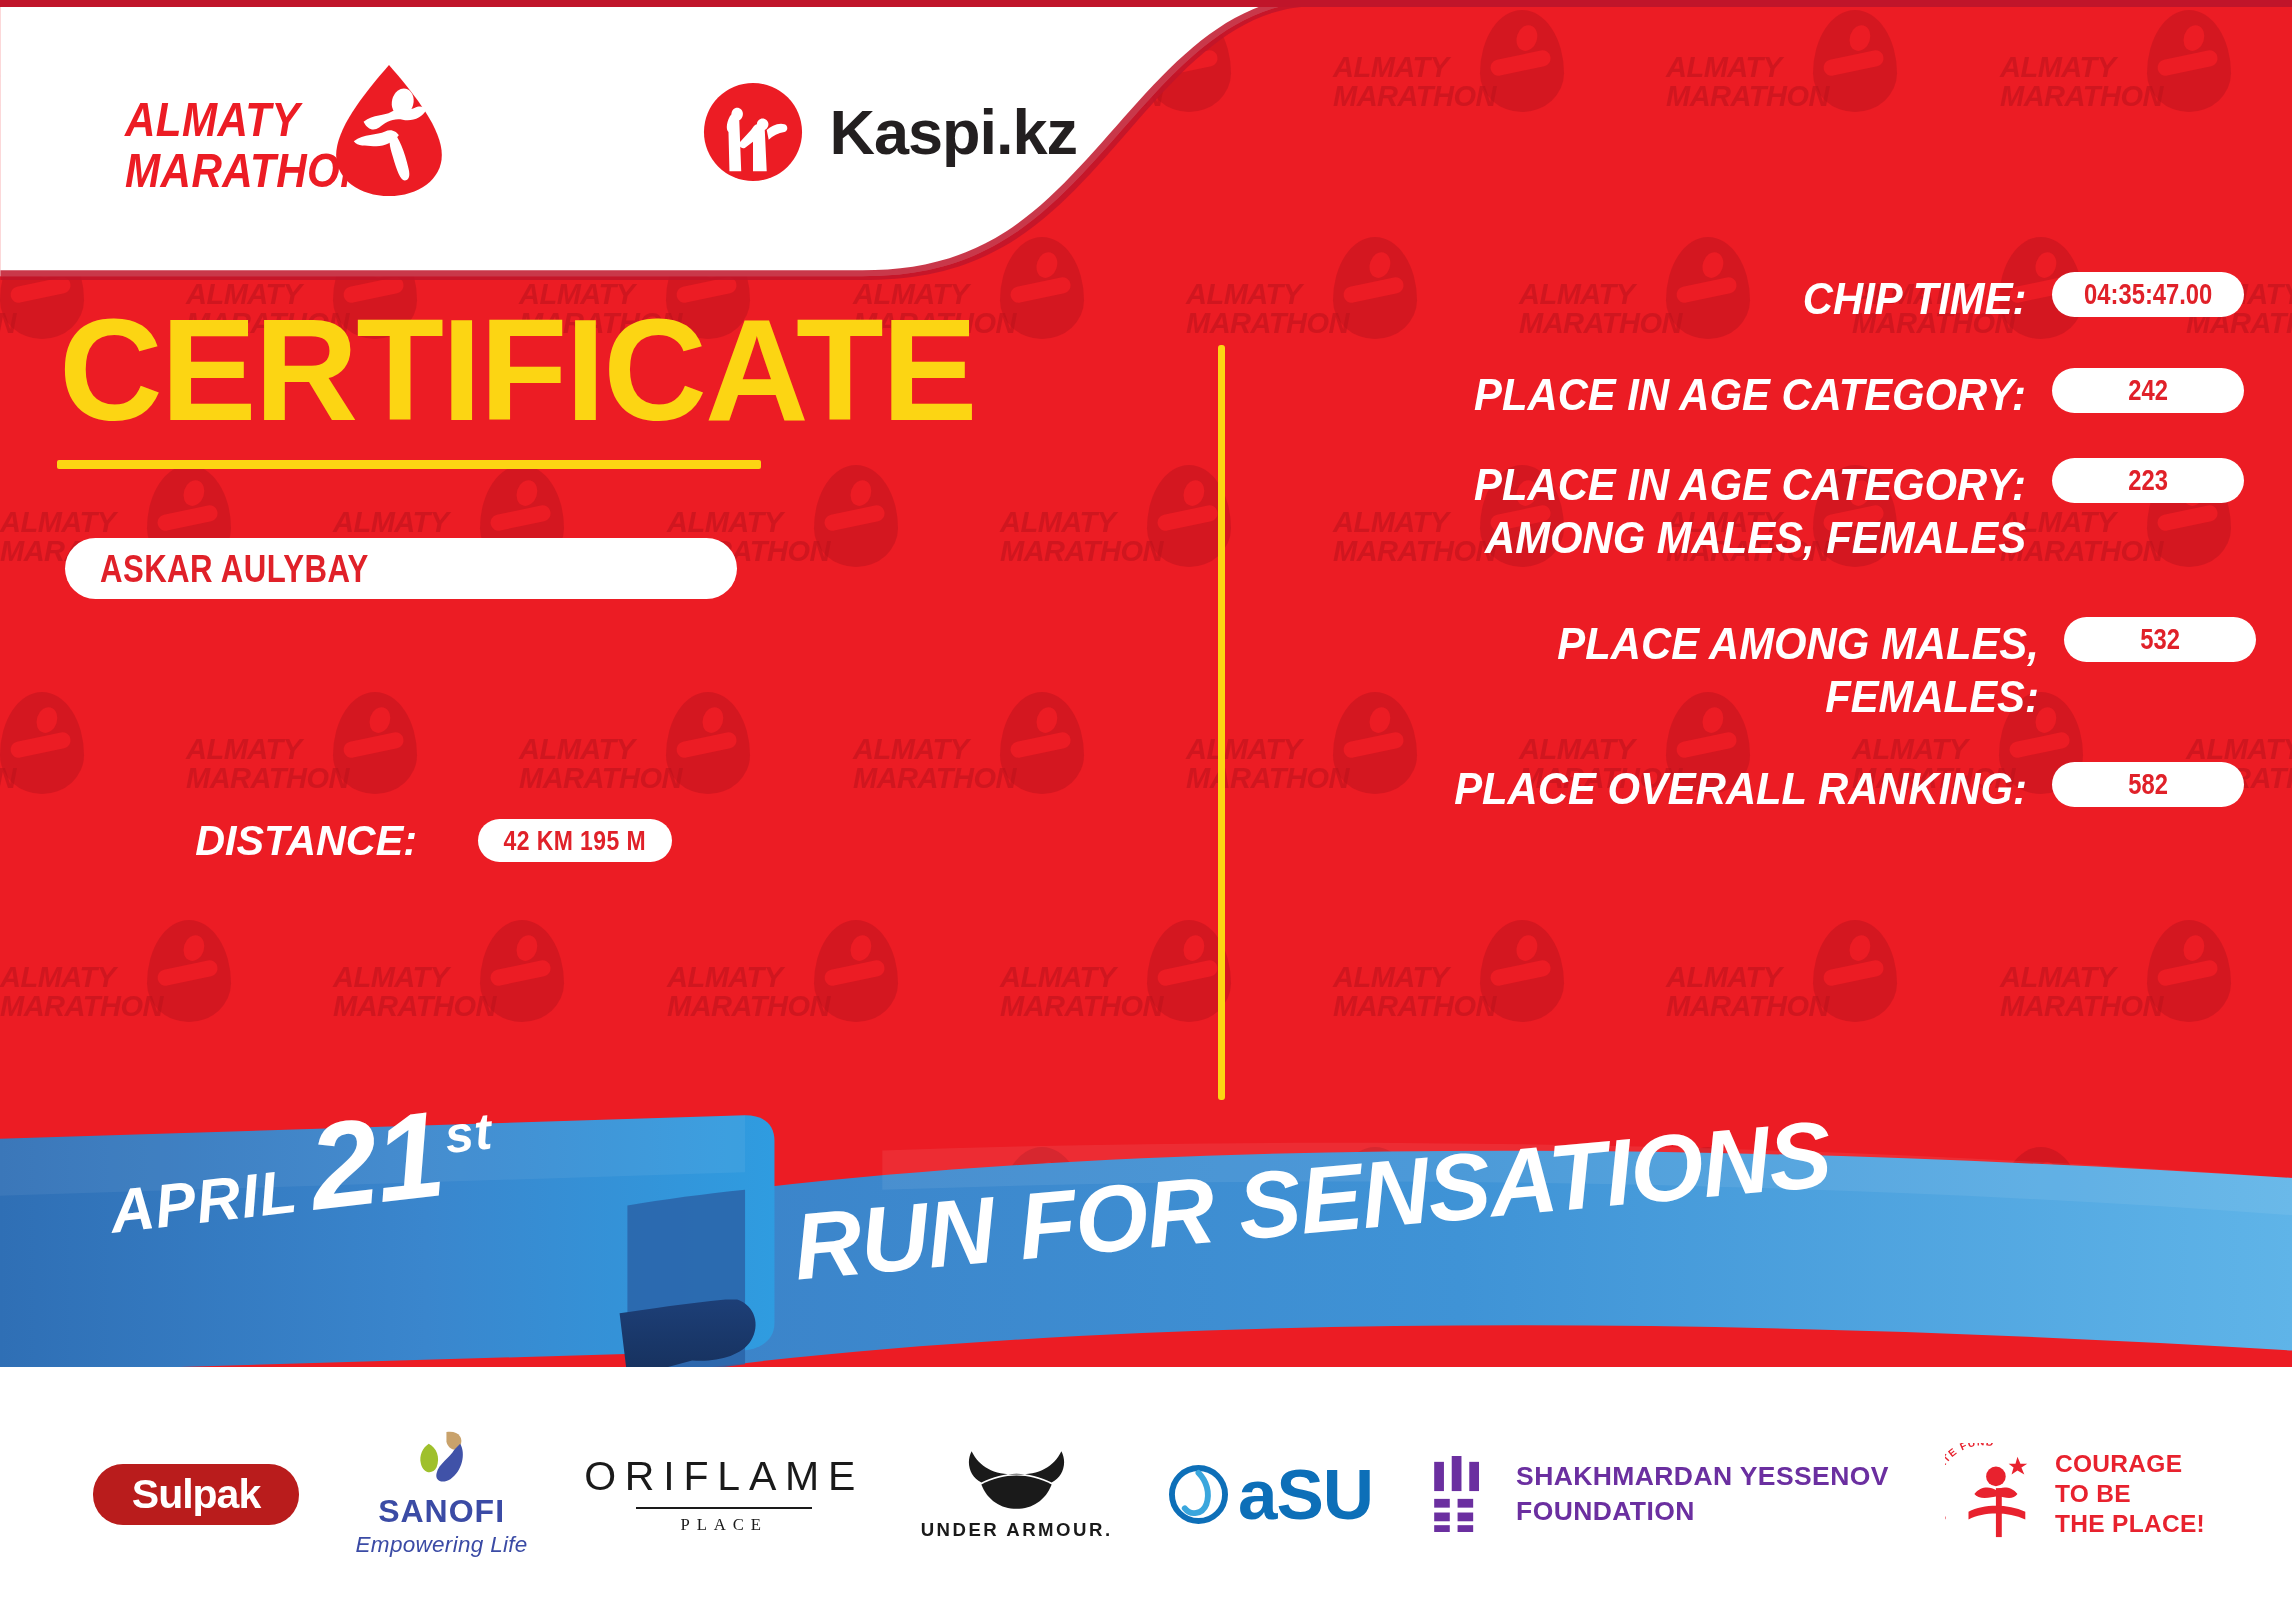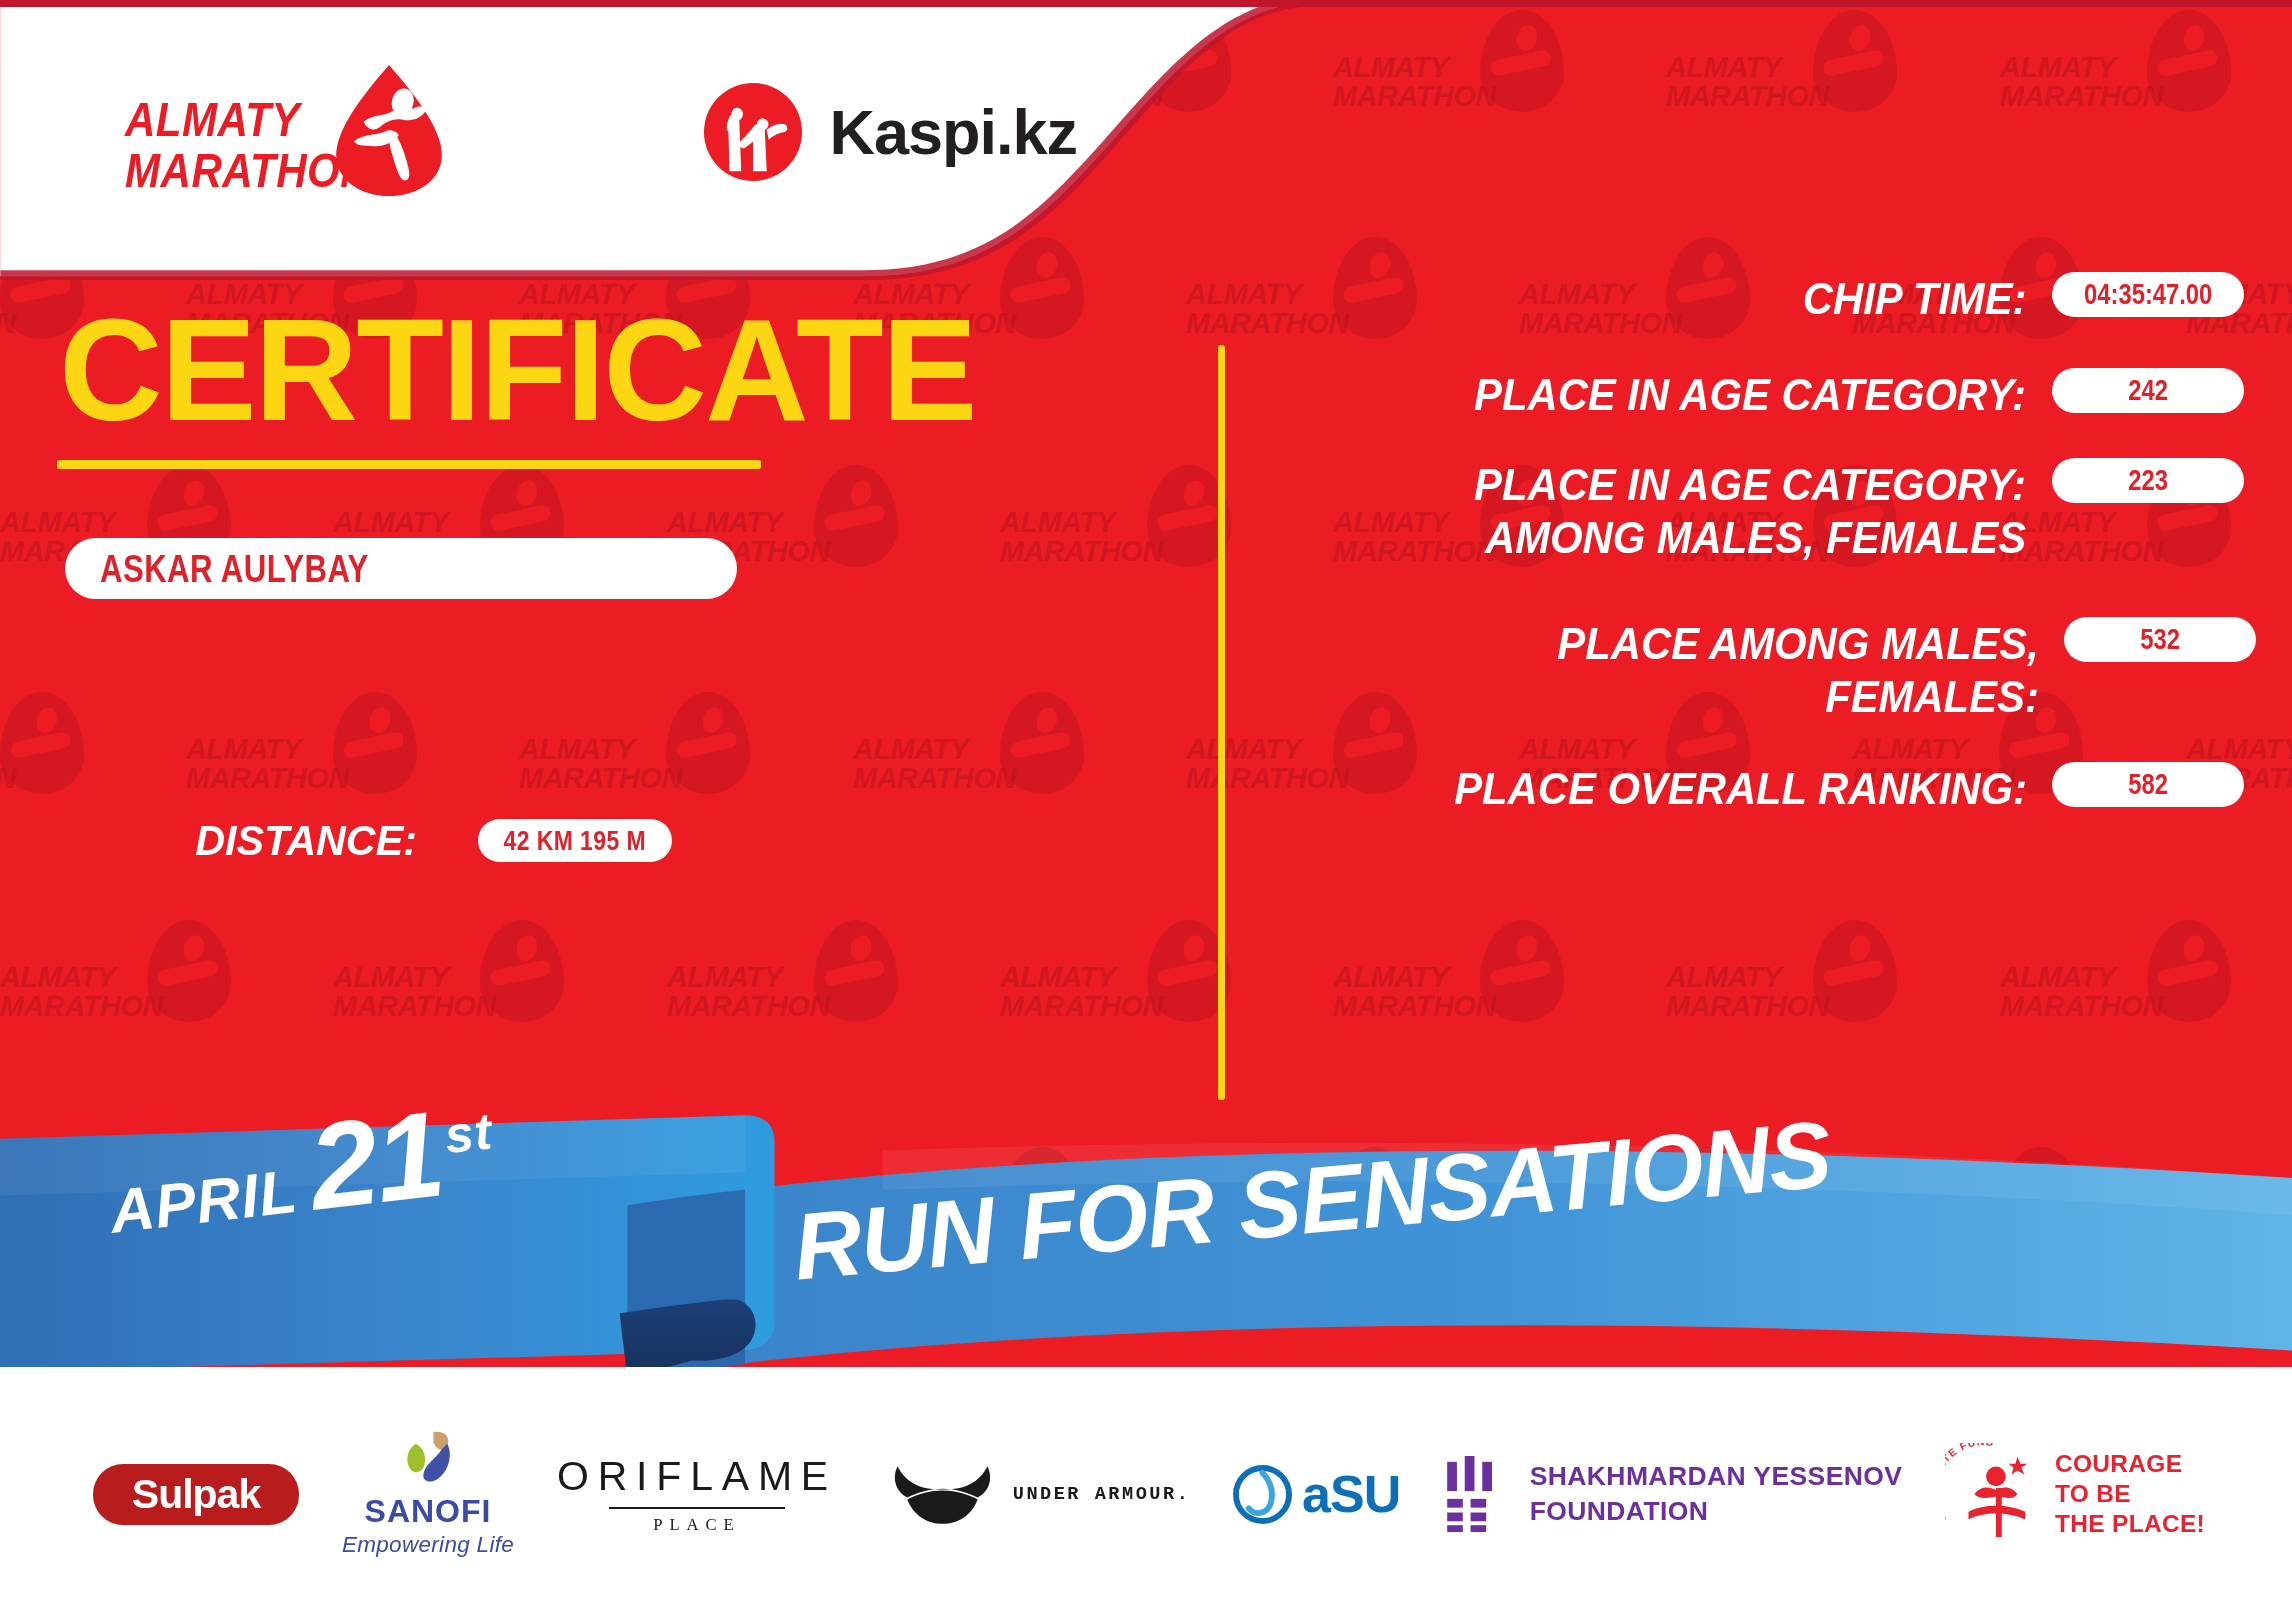--- a/index.html
+++ b/index.html
@@ -209,27 +209,27 @@
   .sp-sanofi{flex-direction:column;gap:2px;justify-content:center;}
   .sanofi-mark{width:61px;height:57px;position:relative;margin-bottom:3.9px;}
   .sanofi-name{color:#3b4ba5;font-weight:700;font-size:32px;letter-spacing:1px;}
   .sanofi-tag{color:#3b4ba5;font-style:italic;font-size:22.5px;letter-spacing:0.3px;}
   
   .sp-oriflame{flex-direction:column;}
   .ori-name{color:#1a1a1a;font-size:41px;letter-spacing:8.8px;font-family:Liberation Sans, sans-serif;}
   .ori-rule{width:176px;height:2px;background:#1a1a1a;margin:6.9px 0 5.9px 0;}
   .ori-sub{color:#1a1a1a;font-size:16.7px;letter-spacing:6.9px;font-family:"Liberation Serif", serif;}
   
-  .sp-ua{flex-direction:row;gap:7.8px;font-family:Liberation Mono, monospace;}
+  .sp-ua{flex-direction:column;gap:7.8px;}
   .ua-mark{width:125px;height:65px;}
   .ua-name{color:#1a1a1a;font-weight:700;font-size:18.6px;letter-spacing:2.5px;}
   
   .sp-asu{align-items:center;gap:9.8px;}
   .asu-mark{width:59px;height:59px;}
-  .asu-name{color:#0d6fb8;font-weight:700;font-size:52px;letter-spacing:-1px;}
+  .asu-name{color:#0d6fb8;font-weight:700;font-size:71px;letter-spacing:-1px;}
   
   .sp-yess{align-items:center;gap:25.5px;}
   .yess-mark{width:61px;height:76px;position:relative;}
   .yess-name{color:#6b2fa0;font-weight:700;font-size:26.5px;line-height:35px;letter-spacing:0.4px;}
   
   .sp-courage{align-items:center;gap:15.7px;}
   .cour-mark{width:94px;height:102px;position:relative;}
   .cour-name{color:#e8222e;font-weight:700;font-size:24.5px;line-height:30px;letter-spacing:0.3px;}
 </style>
 </head>

